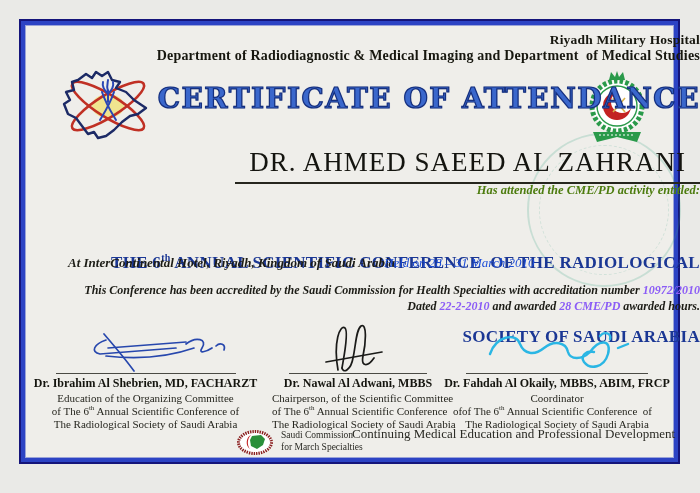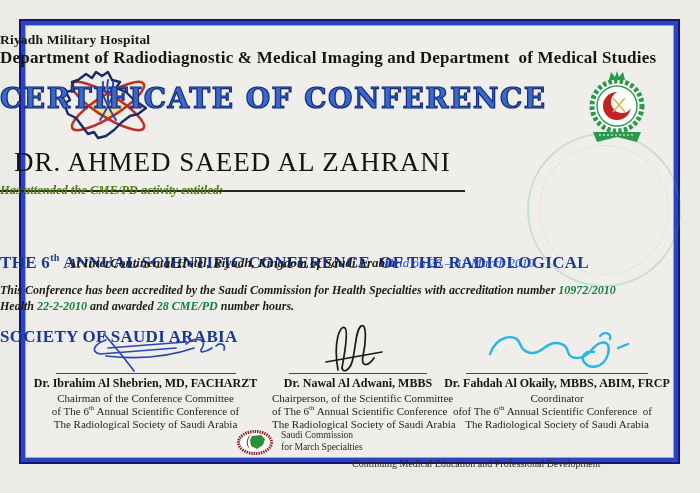--- a/index.html
+++ b/index.html
@@ -11,44 +11,44 @@
   }
   .cert{position:absolute;inset:0;background:#eaeae7;}
   .frame{
     position:absolute;left:21px;top:21px;right:22px;bottom:31px;
     border:4px solid #2c43c4;
     outline:2px solid #14147a;
     box-shadow:inset 0 0 0 1px #9aa3d8;
     background:#efeeea;
   }
   .abs{position:absolute;}
-  .ctr{left:0;right:0;text-align:left;}
+  .ctr{left:0;right:0;text-align:right;}
   .hdr{font-weight:bold;color:#17170f;letter-spacing:.2px;white-space:pre;}
   .hdr1{top:32px;font-size:13.5px;}
-  .hdr2{top:48px;font-size:17px;}
+  .hdr2{top:48px;font-size:14px;}
   .title{
     top:82px;font-size:28px;font-weight:bold;letter-spacing:1.5px;
     color:#3a67cc;-webkit-text-stroke:1.2px #16307f;
     text-shadow:0 0 1px #16307f;
     font-family:"DejaVu Serif","Liberation Serif",serif;
   }
   .certify{top:126px;font-size:13px;font-weight:bold;font-style:italic;color:#1c1c16;}
   .name-wrap{top:147px;}
   .name{
     display:inline-block;font-size:27px;color:#14140f;letter-spacing:1px;
-    border-bottom:2px solid #26261e;padding:0 14px 12px 14px;
+    border-bottom:2px solid #26261e;padding:0 14px 4px 14px;
   }
   .attended{top:183px;font-size:12.5px;font-weight:bold;font-style:italic;color:#4d7c0f;}
   .conf{top:202px;font-weight:bold;color:#1b3794;line-height:1.45;font-size:17px;letter-spacing:.3px;white-space:pre;}
   .conf sup{font-size:10px;}
   .venue{left:68px;top:255px;font-size:13px;font-weight:bold;font-style:italic;color:#1c1c16;}
   .held{left:384px;top:255px;font-size:13px;font-weight:normal;font-style:italic;color:#1d4ed8;}
   .acc{top:283px;font-size:12px;font-weight:bold;font-style:italic;color:#1c1c16;line-height:1.32;}
   .acc span{white-space:pre;}
-  .acc .blue{color:#15803d;}
+  .acc .blue{color:#8b5cf6;}
   .sigcol{top:326px;text-align:center;}
   .col1{left:28px;width:235px;}
   .col2{left:272px;width:172px;}
   .col3{left:440px;width:234px;}
   .sigbox{height:46px;display:flex;align-items:flex-end;justify-content:center;}
   .sigline{border-top:1.4px solid #4a4a44;margin:1px auto 2px auto;}
   .col1 .sigline{width:180px;}
   .col2 .sigline{width:138px;}
   .col3 .sigline{width:182px;}
   .signame{font-size:12px;font-weight:bold;color:#15150f;white-space:nowrap;}
@@ -56,21 +56,21 @@
   .sigrole sup{font-size:7px;}
   .stamp{
     left:527px;top:133px;width:150px;height:150px;border-radius:50%;
     border:2px solid rgba(55,160,130,.28);opacity:.75;pointer-events:none;
   }
   .stamp::before{
     content:"";position:absolute;inset:10px;border-radius:50%;
     border:1.5px dashed rgba(55,160,130,.22);
   }
   .footer-org{left:281px;top:429px;font-size:9.5px;color:#2a2a24;line-height:1.28;}
-  .footer-tag{left:352px;top:458px;font-size:10px;color:#2a2a24;}
+  .footer-tag{left:352px;top:426px;font-size:13px;color:#2a2a24;}
   svg{display:block;}
 </style>
 </head>
 <body>
 
 <div class="cert">
   <div class="frame"></div>
 
   <div class="abs stamp"></div>
 
@@ -101,57 +101,57 @@
       <g stroke="#d8b24a" stroke-width="1.6">
         <path d="M28,30 L40,44"></path>
           <path d="M40,30 L28,44"></path>
       </g>
       <path d="M32,44 L32,52" stroke="#c32222" stroke-width="2.4"></path>
       <path d="M8,64 L56,64 L52,74 L32,69 L12,74 Z" fill="#2a9a4a"></path>
       <path d="M14,67 L50,67" stroke="#ffffff" stroke-width="1" stroke-dasharray="2,2"></path>
     </svg>
   </div>
 
-  <div class="abs ctr title">CERTIFICATE OF CONFERENCE</div>
+  <div class="abs ctr title">CERTIFICATE OF ATTENDANCE</div>
 
 
   <div class="abs ctr name-wrap">
     <span class="name">DR. AHMED SAEED AL ZAHRANI</span>
   </div>
 
   <div class="abs ctr attended">Has attended the CME/PD activity entitled:</div>
 
   <div class="abs ctr conf">
     <div><span>THE 6</span><sup>th</sup><span> ANNUAL SCIENTIFIC CONFERENCE  OF THE RADIOLOGICAL</span></div>
     <div>SOCIETY OF SAUDI ARABIA</div>
   </div>
 
   <div class="abs venue">At InterContinental Hotel, Riyadh, Kingdom of Saudi Arabia</div>
   <div class="abs held">Held on 28 – 31 March 2010</div>
 
   <div class="abs ctr acc">
     <div><span>This Conference has been accredited by the Saudi Commission for Health Specialties with accreditation number </span><span class="blue">10972/2010</span></div>
-    <div><span>Health </span><span class="blue">22-2-2010</span><span> and awarded </span><span class="blue">28 CME/PD</span><span> number hours.</span></div>
+    <div><span>Dated </span><span class="blue">22-2-2010</span><span> and awarded </span><span class="blue">28 CME/PD</span><span> awarded hours.</span></div>
   </div>
 
   <div class="abs sigcol col1">
     <div class="sigbox">
       <svg width="200" height="46" viewBox="0 0 200 46">
         <g fill="none" stroke="#2747ad" stroke-width="1.7" stroke-linecap="round">
           <path d="M60,14 C48,18 44,26 54,28 L130,22"></path>
           <path d="M58,8 C70,22 80,34 88,45"></path>
           <path d="M62,22 L140,16 M60,30 C95,34 125,30 148,22"></path>
           <path d="M140,18 C150,10 162,13 156,22 C152,28 160,26 166,22"></path>
           <path d="M170,20 C174,16 180,18 178,24"></path>
         </g>
       </svg>
     </div>
     <div class="sigline"></div>
     <div class="signame">Dr. Ibrahim Al Shebrien, MD, FACHARZT</div>
-    <div class="sigrole">Chairman of the Conference Committee</div>
+    <div class="sigrole">Education of the Organizing Committee</div>
     <div class="sigrole"><span>of The 6</span><sup>th</sup><span> Annual Scientific Conference of</span></div>
     <div class="sigrole">The Radiological Society of Saudi Arabia</div>
   </div>
 
   <div class="abs sigcol col2">
     <div class="sigbox">
       <svg width="80" height="52" viewBox="0 0 80 52">
         <g fill="none" stroke="#1a1a18" stroke-width="1.7" stroke-linecap="round">
           <path d="M20,50 C15,22 22,4 27,8 C31,12 26,36 24,48"></path>
           <path d="M24,48 C25,54 33,50 35,38 C38,24 38,10 43,6 C49,3 48,22 45,36 C43,46 49,48 56,38"></path>

